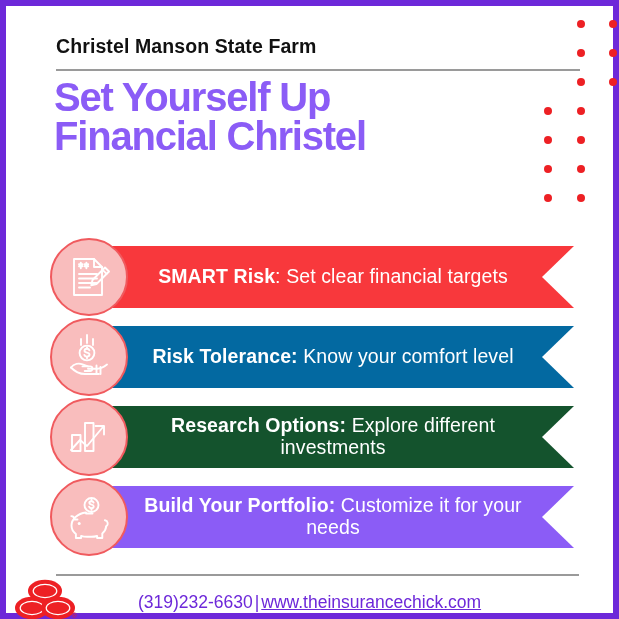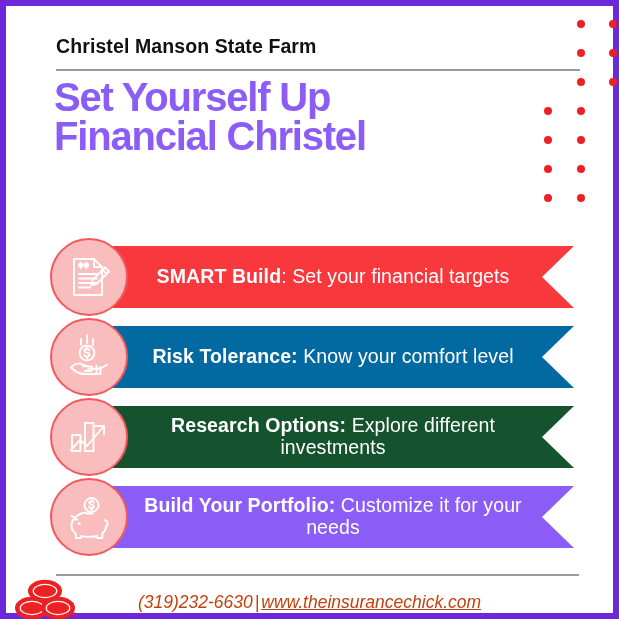--- a/index.html
+++ b/index.html
@@ -80,23 +80,22 @@
     position:absolute;left:50px;top:568px;width:523px;height:1.5px;
     background:#9a9a9a;
   }
   .logo{position:absolute;left:8px;top:572px;width:62px;height:42px;}
   .logo .reg{
     position:absolute;right:-1px;bottom:1px;
     font-size:7px;color:#ED2024;
   }
   .contact{
     position:absolute;left:0;right:0;top:586px;
-    text-align:center;font-size:17.5px;color:#c2410c;
+    text-align:center;font-size:17.5px;color:#6d28d9;
     letter-spacing:0;
-    font-style:italic;
   }
   .contact .url{text-decoration:underline;}
   .contact .sep{padding:0 2px;}
 </style>
 </head>
 <body>
 
 <div class="poster">
 
   <div class="brand">Christel Manson State Farm</div>
@@ -121,21 +120,21 @@
       <span class="dot" style="left: 8px; top: 159px; background: rgb(237, 32, 36);"></span>
       <span class="dot" style="left: 41px; top: 159px; background: rgb(237, 32, 36);"></span>
       <span class="dot" style="left: 8px; top: 188px; background: rgb(237, 32, 36);"></span>
       <span class="dot" style="left: 41px; top: 188px; background: rgb(237, 32, 36);"></span>
     </div>
 
   <div class="rows" id="tip-rows">
       <div class="row">
         <div class="ribbon" style="background: rgb(248, 56, 60);">
           <div class="txt">
-            <span><b>SMART Build</b><span>:</span><span> Set your financial targets</span></span>
+            <span><b>SMART Risk</b><span>:</span><span> Set clear financial targets</span></span>
           </div>
           <div class="notch"></div>
         </div>
         <div class="circle" style="background: rgb(249, 189, 189); border-color: rgb(240, 90, 94);">
           <span>
     <svg width="46" height="46" viewBox="0 0 46 46" fill="none" stroke="#ffffff" stroke-width="1.9" stroke-linecap="round" stroke-linejoin="round">
       <path d="M8 5 H28 L36 13 V41 H8 Z"></path>
       <path d="M28 5 V13 H36"></path>
       <path d="M14 12.5 a2.6 2.6 0 1 0 0 -0 M13 10.2 h3.6 M13 12.2 h3.6 M14.8 8.6 v5.6"></path>
       <path d="M19.6 12.5 a2.6 2.6 0 1 0 0 -0 M18.6 10.2 h3.6 M18.6 12.2 h3.6 M20.4 8.6 v5.6"></path>

